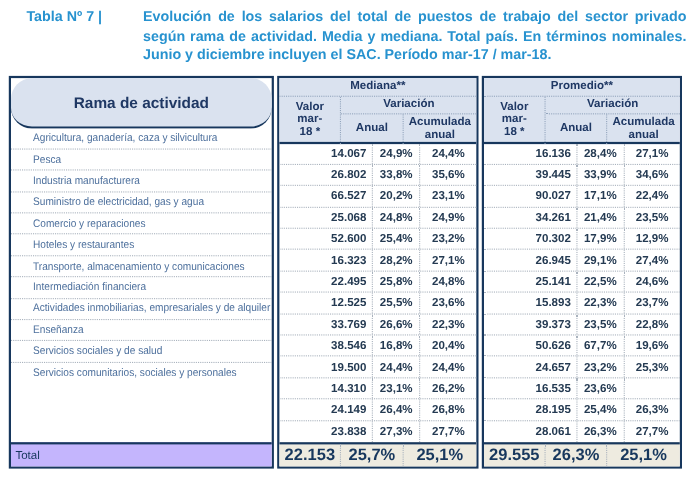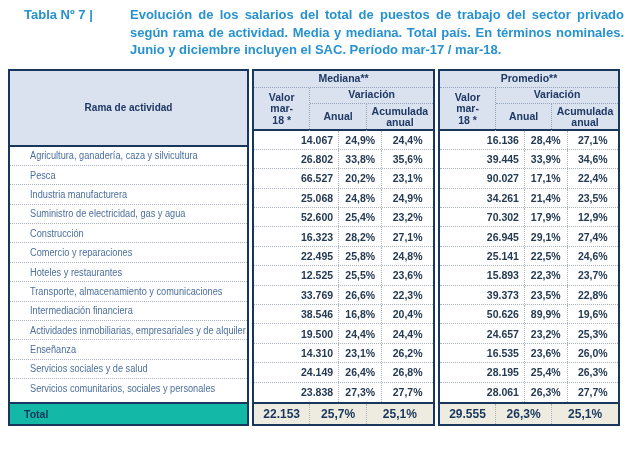--- a/index.html
+++ b/index.html
@@ -9,23 +9,23 @@
   
   .title-block { display: flex; padding: 6px 4px 0 24px; }
   .title-label { color: #2792cf; font-weight: bold; font-size: 13px; width: 106px; flex-shrink: 0; line-height: 17px; }
   .title-text  { color: #2792cf; font-weight: bold; font-size: 13px; line-height: 17.5px; flex: 1; text-align: justify; padding-right: 2px; }
 
   
   .table-wrap { margin: 10px 8px 0 8px; display: grid; grid-template-columns: 241px 183px 182px; column-gap: 3px; }
   .box { border: 2px solid #17375d; background: #ffffff; display: flex; flex-direction: column; }
 
   
-  .label-head { height: 76px; background: #dae2ef; border-bottom: 2px solid #17375d;
-                color: #1f3864; font-weight: bold; font-size: 10px;
-                display: flex; align-items: center; justify-content: center; }
+  .label-head { height: 46px; background: #dae2ef; border-bottom: 2px solid #17375d;
+                color: #1f3864; font-weight: bold; font-size: 14px;
+                display: flex; align-items: center; justify-content: center; border-radius: 19px; }
   .g-head { height: 60px; background: #dae2ef; border-bottom: 2px solid #17375d;
             display: grid; grid-template-columns: 31.5% 31.5% 37%; grid-template-rows: 17px 16px 27px; }
   .g-head > div { color: #1f3864; font-weight: bold; font-size: 10.5px; line-height: 1.08;
                   display: flex; align-items: center; justify-content: center; text-align: center; }
   .g-title { grid-area: 1 / 1 / 2 / 4; border-bottom: 1px dotted #93a5bd; }
   .g-valor { grid-area: 2 / 1 / 4 / 2; border-right: 1px dotted #93a5bd; padding: 0 20px; }
   .g-var   { grid-area: 2 / 2 / 3 / 4; border-bottom: 1px dotted #93a5bd; }
   .g-sub1  { grid-area: 3 / 2 / 4 / 3; border-right: 1px dotted #93a5bd; }
   .g-sub2  { grid-area: 3 / 3 / 4 / 4; padding: 0 2px; }
 
@@ -36,27 +36,27 @@
   .lrow span { color: #4c6f9c; font-size: 10px; white-space: nowrap; display: inline-block;
                transform: scaleX(0.92); transform-origin: 0 50%; }
   .rows > :last-child { border-bottom: none; }
   .g-row { height: 19.4px; flex-shrink: 0; border-bottom: 1px dotted #a9b2bd;
            display: grid; grid-template-columns: 31.5% 31.5% 37%; padding-left: 42px; }
   .g-row span { display: flex; align-items: center; justify-content: center;
                 font-size: 10.5px; font-weight: 600; color: #243a52; }
   .g-row span:nth-child(1), .g-row span:nth-child(2) { border-right: 1px dotted #a9b2bd; }
 
   
-  .total-label { height: 22px; background: #14b8a6; border-top: 2px solid #17375d;
-                 display: flex; align-items: center; padding-left: 14px;
-                 color: #17375d; font-weight: bold; font-size: 10.5px; }
+  .total-label { height: 22px; background: #c4b5fd; border-top: 2px solid #17375d;
+                 display: flex; align-items: center; padding-left: 4px;
+                 color: #17375d; font-weight: normal; font-size: 10.5px; }
   .total-grow { height: 22px; background: #eeebe0; border-top: 2px solid #17375d;
                 display: grid; grid-template-columns: 31.5% 31.5% 37%; }
   .total-grow span { display: flex; align-items: center; justify-content: center;
-                     font-size: 12px; font-weight: bold; color: #17375d; }
+                     font-size: 15px; font-weight: bold; color: #17375d; }
   .total-grow span:nth-child(1), .total-grow span:nth-child(2) { border-right: 1px dotted #a9b2bd; }
 </style>
 </head>
 <body>
 
 <div class="title-block">
   <span class="title-label">Tabla Nº 7 |</span>
   <p class="title-text">Evolución de los salarios del total de puestos de trabajo del sector privado según rama de actividad. Media y mediana. Total país. En términos nominales. Junio y diciembre incluyen el SAC. Período mar-17 / mar-18.</p>
 </div>
 
@@ -69,23 +69,20 @@
           <span>Agricultura, ganadería, caza y silvicultura</span>
         </div>
         <div class="lrow">
           <span>Pesca</span>
         </div>
         <div class="lrow">
           <span>Industria manufacturera</span>
         </div>
         <div class="lrow">
           <span>Suministro de electricidad, gas y agua</span>
-        </div>
-        <div class="lrow">
-          <span>Construcción</span>
         </div>
         <div class="lrow">
           <span>Comercio y reparaciones</span>
         </div>
         <div class="lrow">
           <span>Hoteles y restaurantes</span>
         </div>
         <div class="lrow">
           <span>Transporte, almacenamiento y comunicaciones</span>
         </div>
@@ -244,32 +241,31 @@
           <span>22,3%</span>
           <span>23,7%</span>
         </div>
         <div class="g-row">
           <span>39.373</span>
           <span>23,5%</span>
           <span>22,8%</span>
         </div>
         <div class="g-row">
           <span>50.626</span>
-          <span>89,9%</span>
+          <span>67,7%</span>
           <span>19,6%</span>
         </div>
         <div class="g-row">
           <span>24.657</span>
           <span>23,2%</span>
           <span>25,3%</span>
         </div>
         <div class="g-row">
           <span>16.535</span>
           <span>23,6%</span>
-          <span>26,0%</span>
         </div>
         <div class="g-row">
           <span>28.195</span>
           <span>25,4%</span>
           <span>26,3%</span>
         </div>
         <div class="g-row">
           <span>28.061</span>
           <span>26,3%</span>
           <span>27,7%</span>

